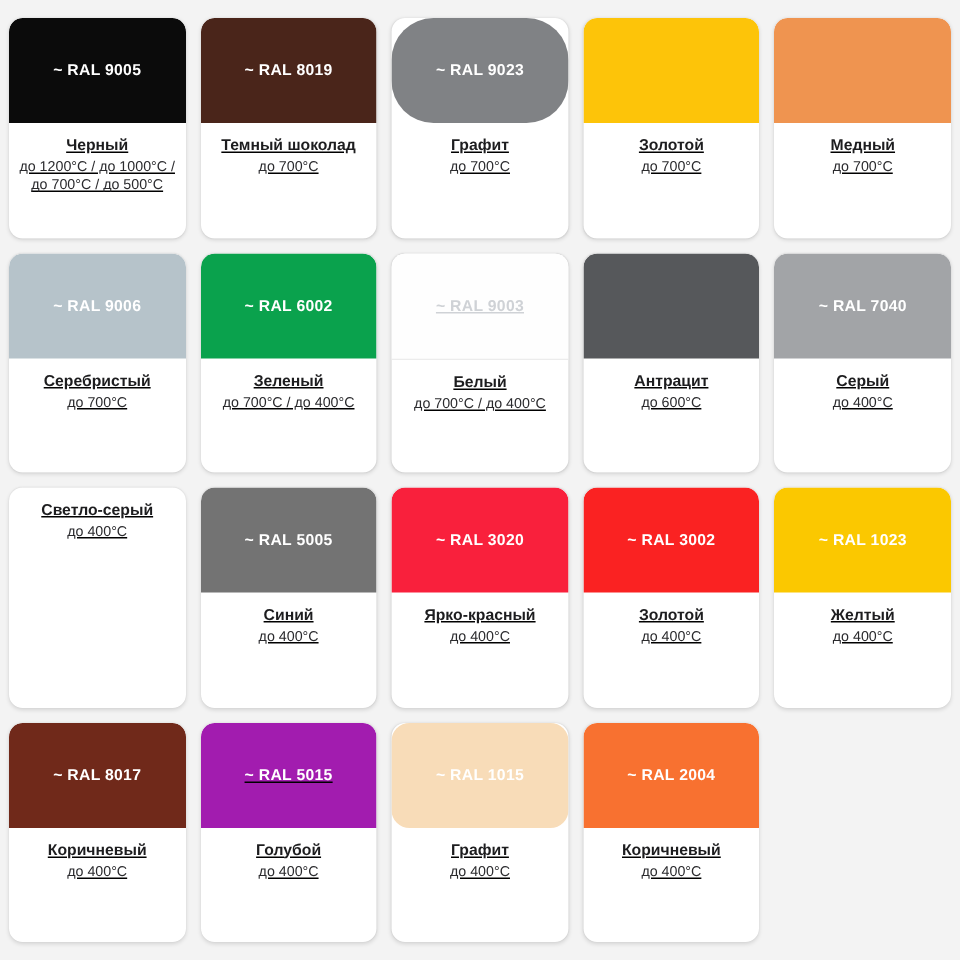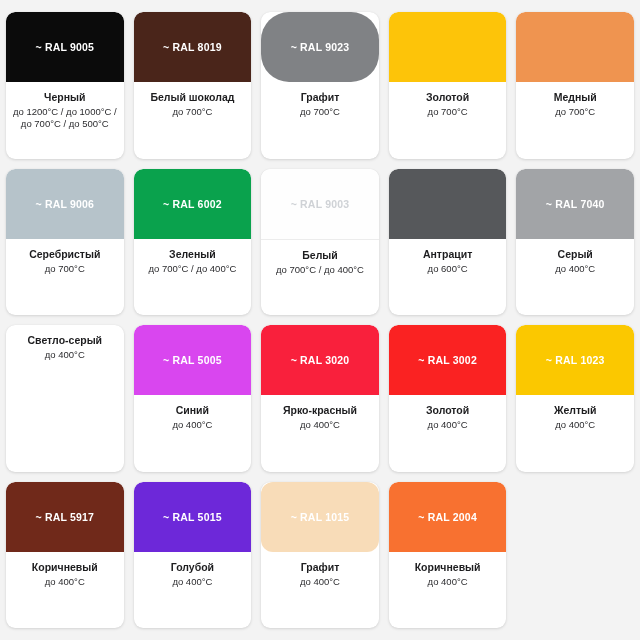--- a/index.html
+++ b/index.html
@@ -47,20 +47,21 @@
     white-space: nowrap;
   }
   .info {
     flex: 1 1 auto;
     display: flex;
     flex-direction: column;
     justify-content: flex-start;
     padding: 9px 6px 6px 6px;
     box-sizing: border-box;
     text-align: center;
+    text-decoration: underline;
   }
   .cname {
     font-size: 10.5px;
     font-weight: bold;
     color: #1d1d1f;
     line-height: 1.25;
     margin-bottom: 2px;
   }
   .ctemp {
     font-size: 9.5px;
@@ -83,21 +84,21 @@
       <div class="info">
         <div class="cname">Черный</div>
         <div class="ctemp">до 1200°C / до 1000°C / до 700°C / до 500°C</div>
       </div>
     </div>
     <div class="card">
       <div class="swatch" style="background: rgb(74, 37, 26);">
         <span class="ral" style="color: rgb(255, 255, 255);">~ RAL 8019</span>
       </div>
       <div class="info">
-        <div class="cname">Белый шоколад</div>
+        <div class="cname">Темный шоколад</div>
         <div class="ctemp">до 700°C</div>
       </div>
     </div>
     <div class="card">
       <div class="swatch" style="background: rgb(128, 130, 133); border-radius: 28px;">
         <span class="ral" style="color: rgb(255, 255, 255);">~ RAL 9023</span>
       </div>
       <div class="info">
         <div class="cname">Графит</div>
         <div class="ctemp">до 700°C</div>
@@ -134,21 +135,21 @@
       <div class="swatch" style="background: rgb(10, 162, 77);">
         <span class="ral" style="color: rgb(255, 255, 255);">~ RAL 6002</span>
       </div>
       <div class="info">
         <div class="cname">Зеленый</div>
         <div class="ctemp">до 700°C / до 400°C</div>
       </div>
     </div>
     <div class="card has-divider">
       <div class="swatch" style="background: rgb(254, 254, 254);">
-        <span class="ral" style="color: rgb(207, 210, 214);">~ RAL 9003</span>
+        <span class="ral" style="color: rgb(207, 210, 214); text-decoration: underline;">~ RAL 9003</span>
       </div>
       <div class="info">
         <div class="cname">Белый</div>
         <div class="ctemp">до 700°C / до 400°C</div>
       </div>
     </div>
     <div class="card">
       <div class="swatch" style="background: rgb(86, 88, 91);">
         <span class="ral" style="color: rgb(255, 255, 255);"></span>
       </div>
@@ -166,21 +167,21 @@
         <div class="ctemp">до 400°C</div>
       </div>
     </div>
     <div class="card">
       <div class="info">
         <div class="cname">Светло-серый</div>
         <div class="ctemp">до 400°C</div>
       </div>
     </div>
     <div class="card">
-      <div class="swatch" style="background: #d946ef; text-align: center;">
+      <div class="swatch" style="background: #737373; text-align: center;">
         <span class="ral" style="color: rgb(255, 255, 255);">~ RAL 5005</span>
       </div>
       <div class="info">
         <div class="cname">Синий</div>
         <div class="ctemp">до 400°C</div>
       </div>
     </div>
     <div class="card">
       <div class="swatch" style="background: rgb(249, 32, 60);">
         <span class="ral" style="color: rgb(255, 255, 255);">~ RAL 3020</span>
@@ -203,29 +204,29 @@
       <div class="swatch" style="background: rgb(251, 200, 0);">
         <span class="ral" style="color: rgb(255, 255, 255);">~ RAL 1023</span>
       </div>
       <div class="info">
         <div class="cname">Желтый</div>
         <div class="ctemp">до 400°C</div>
       </div>
     </div>
     <div class="card">
       <div class="swatch" style="background: rgb(112, 41, 26);">
-        <span class="ral" style="color: rgb(255, 255, 255);">~ RAL 5917</span>
+        <span class="ral" style="color: rgb(255, 255, 255);">~ RAL 8017</span>
       </div>
       <div class="info">
         <div class="cname">Коричневый</div>
         <div class="ctemp">до 400°C</div>
       </div>
     </div>
     <div class="card">
-      <div class="swatch" style="background: #6d28d9;">
+      <div class="swatch" style="background: #a21caf; text-decoration: underline;">
         <span class="ral" style="color: rgb(255, 255, 255);">~ RAL 5015</span>
       </div>
       <div class="info">
         <div class="cname">Голубой</div>
         <div class="ctemp">до 400°C</div>
       </div>
     </div>
     <div class="card">
       <div class="swatch" style="background: rgb(248, 220, 184); border-radius: 12px;">
         <span class="ral" style="color: rgb(255, 255, 255);">~ RAL 1015</span>

